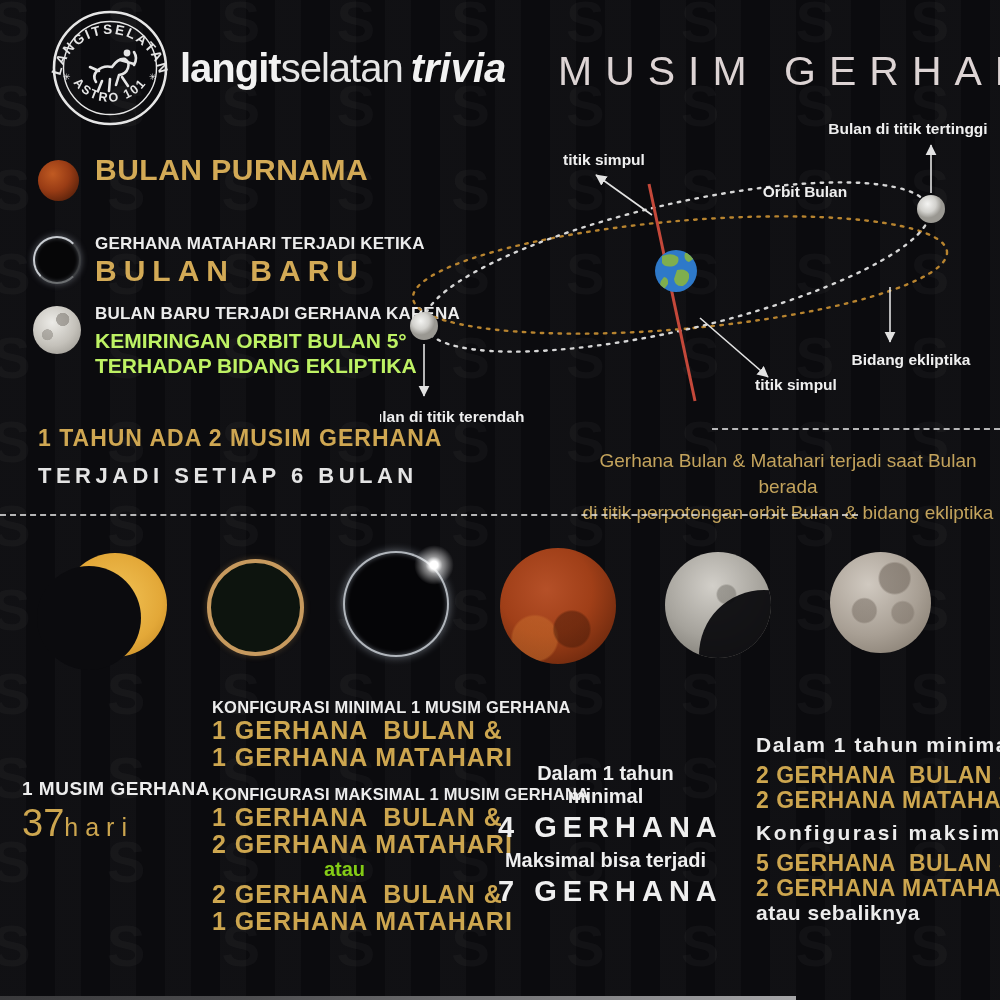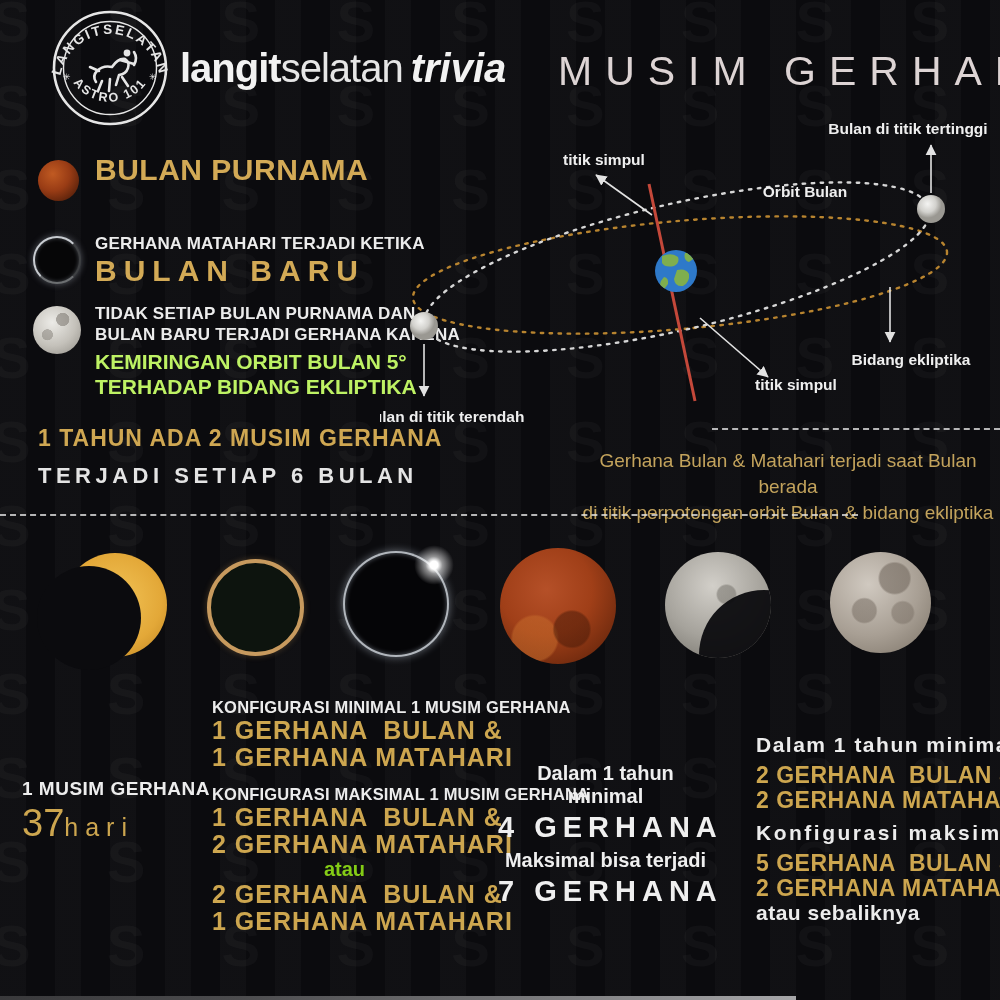--- a/index.html
+++ b/index.html
@@ -188,21 +188,20 @@
 </div>
 
 <div class="thumb thumb-corona"></div>
 <div class="fact" style="top:233px;">
   <div class="wline">GERHANA MATAHARI TERJADI KETIKA</div>
   <div class="gold-big" style="letter-spacing:7px;">BULAN BARU</div>
 </div>
 
 <div class="thumb thumb-full"></div>
 <div class="fact" style="top:303px;">
-  <div class="wline">TIDAK SETIAP BULAN PURNAMA DAN</div>
   <div class="wline">BULAN BARU TERJADI GERHANA KARENA</div>
   <div class="gold-med" style="margin-top:4px;">KEMIRINGAN ORBIT BULAN 5°</div>
   <div class="gold-med">TERHADAP BIDANG EKLIPTIKA</div>
 </div>
 
 <div class="season-note">
   <div class="g">1 TAHUN ADA 2 MUSIM GERHANA</div>
   <div class="w">TERJADI SETIAP 6 BULAN</div>
 </div>
 

